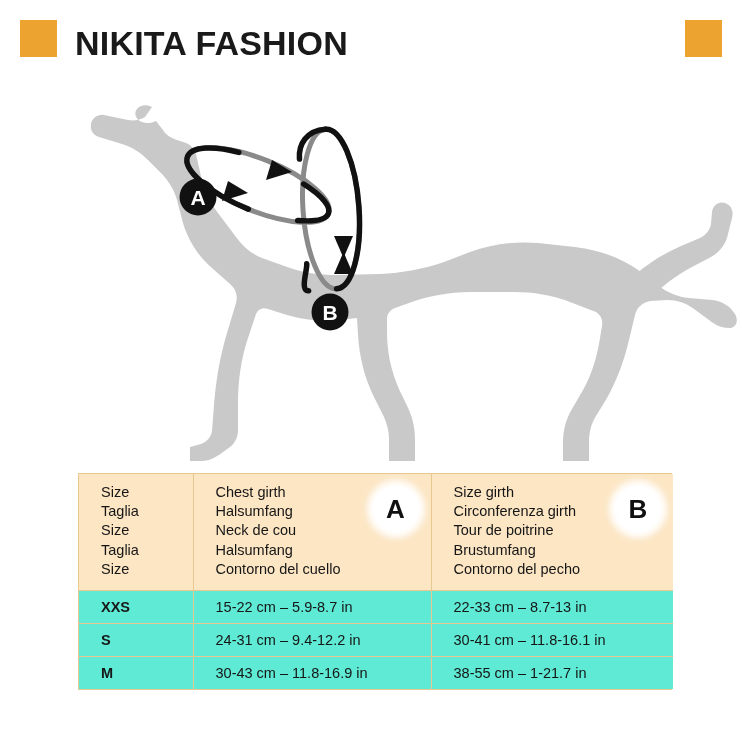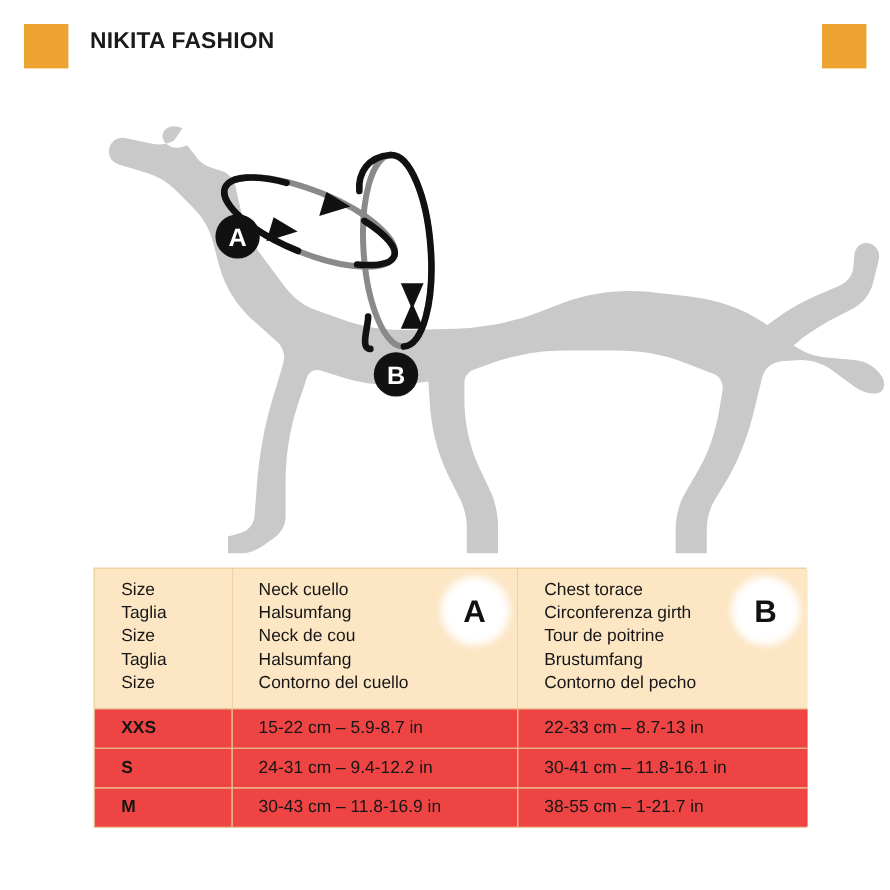--- a/index.html
+++ b/index.html
@@ -44,21 +44,21 @@
     left: 685px;
     top: 20px;
     width: 37px;
     height: 37px;
     background: #eda32f;
   }
   .brand-title {
     position: absolute;
     left: 75px;
     top: 24px;
-    font-size: 19px;
+    font-size: 34px;
     font-weight: 700;
     letter-spacing: 0.2px;
     color: #1a1a1a;
     font-family: "Liberation Sans", sans-serif;
     white-space: nowrap;
   }
 
   
   .illustration {
     position: absolute;
@@ -131,21 +131,21 @@
     box-shadow: 0 0 6px 6px rgba(255,255,255,0.95);
   }
 
   .size-table tbody td {
     border-right: 1.5px solid #e8c88e;
     border-bottom: 1.5px solid #e8c88e;
     padding: 6px 0 7px 22px;
     font-size: 14.5px;
     color: #161616;
     height: 19px;
-    background: #ef4444;
+    background: #5eead4;
     white-space: nowrap;
     font-family: "Liberation Sans", sans-serif;
   }
   .size-table tbody td:last-child { border-right: none; }
   .size-table tbody tr:last-child td { border-bottom: none; }
   .size-table tbody td.size-cell {
     font-weight: 700;
     padding-left: 22px;
   }
 </style>
@@ -334,31 +334,31 @@
             <span class="hdr-lines">
               <span>Size</span>
               <span>Taglia</span>
               <span>Size</span>
               <span>Taglia</span>
               <span>Size</span>
             </span>
           </th>
           <th>
             <span class="hdr-lines">
-              <span>Neck cuello</span>
+              <span>Chest girth</span>
               <span>Halsumfang</span>
               <span>Neck de cou</span>
               <span>Halsumfang</span>
               <span>Contorno del cuello</span>
             </span>
             <span class="badge-circle">A</span>
           </th>
           <th>
             <span class="hdr-lines">
-              <span>Chest torace</span>
+              <span>Size girth</span>
               <span>Circonferenza girth</span>
               <span>Tour de poitrine</span>
               <span>Brustumfang</span>
               <span>Contorno del pecho</span>
             </span>
             <span class="badge-circle">B</span>
           </th>
         </tr>
       </thead>
       <tbody>

